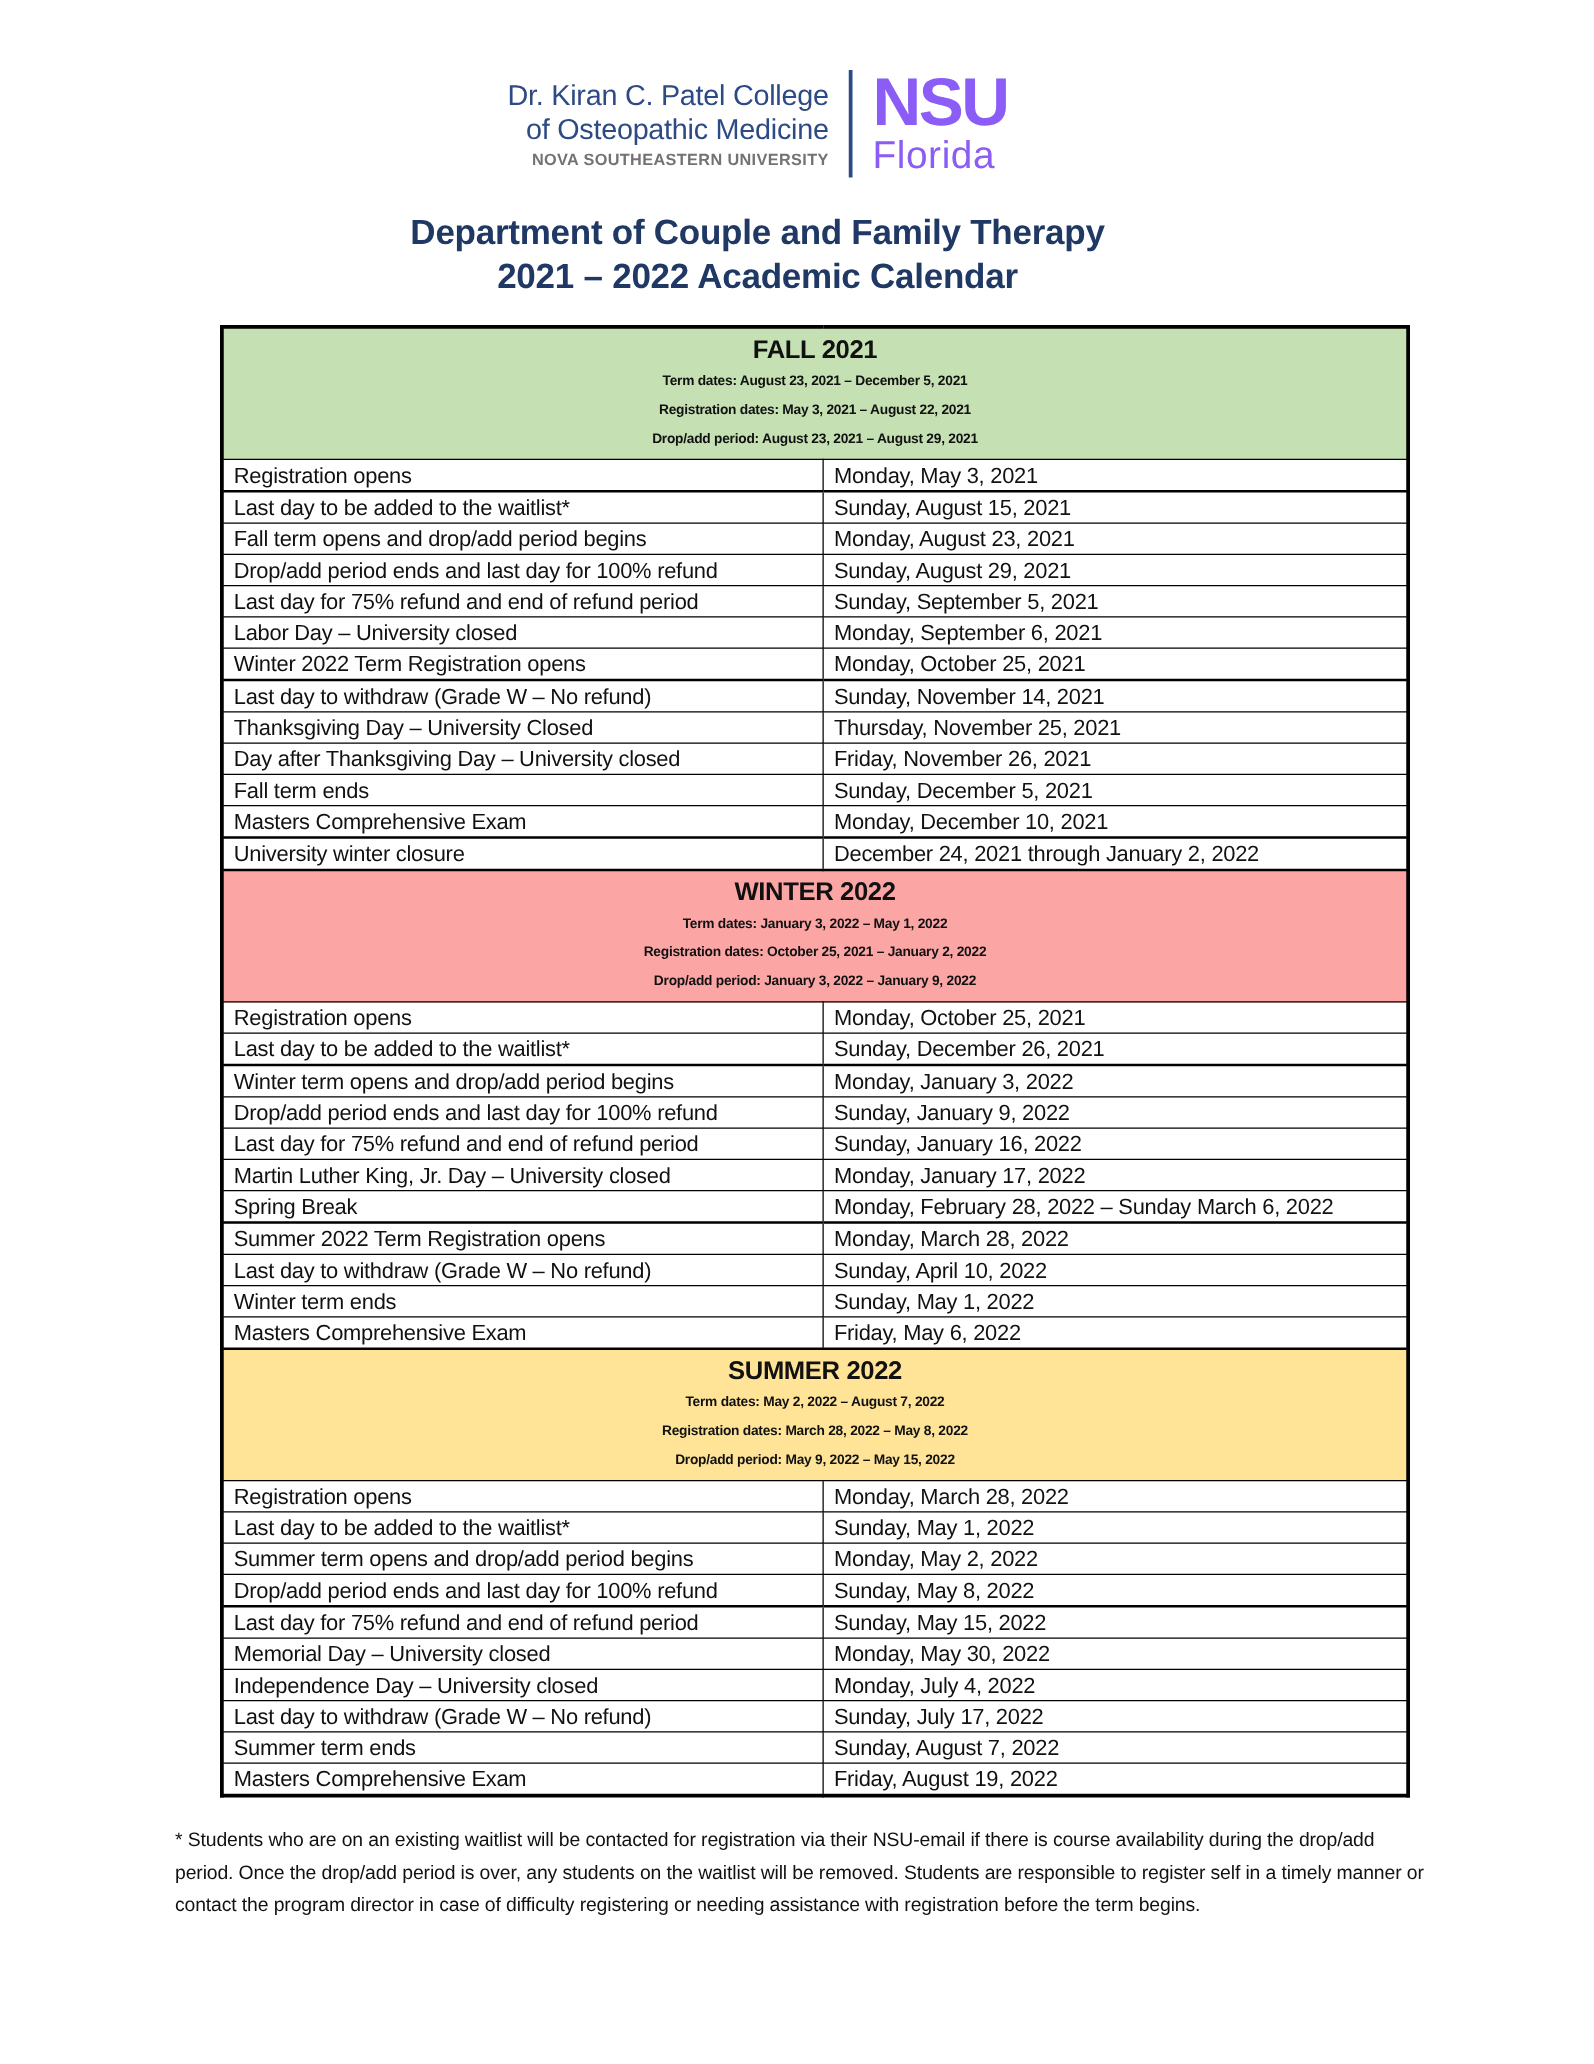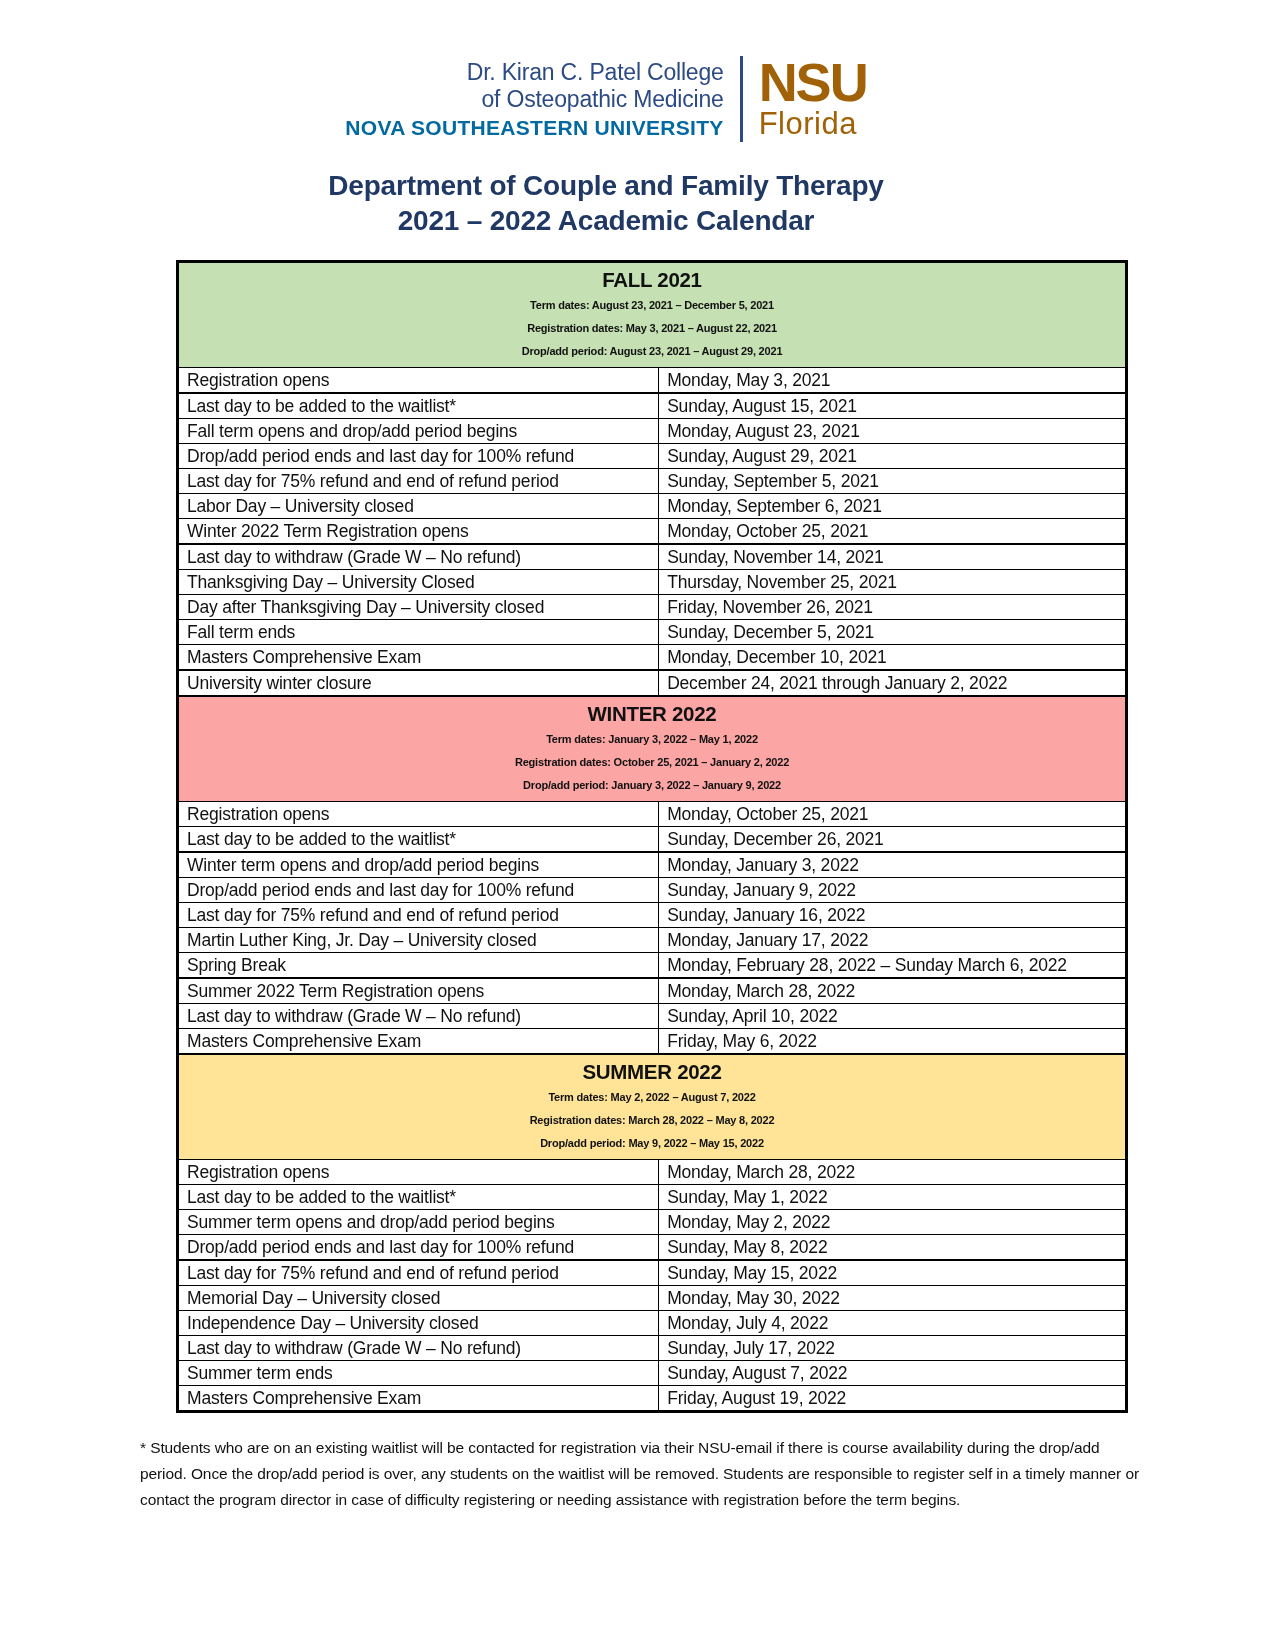--- a/index.html
+++ b/index.html
@@ -21,33 +21,33 @@
     justify-content: center;
     align-items: center;
   }
   .college-text {
     text-align: right;
     color: #2c4a84;
     letter-spacing: -0.2px;
   }
   .college-line { font-size: 23px; line-height: 27px; }
   .college-univ {
-    font-size: 21px;
+    font-size: 13px;
     font-weight: bold;
     letter-spacing: 0.3px;
-    color: #0369a1;
+    color: #737373;
     margin-top: 3px;
   }
   .logo-divider {
     width: 3px;
     height: 86px;
     background: #2c4a84;
     margin: 0 16px;
   }
-  .nsu-block { color: #a16207; }
+  .nsu-block { color: #8b5cf6; }
   .nsu-acronym {
     font-size: 54px;
     line-height: 50px;
     font-weight: 800;
     letter-spacing: -2px;
   }
   .nsu-region {
     font-size: 31px;
     line-height: 34px;
     font-weight: 400;
@@ -247,20 +247,24 @@
           </tr>
           <tr>
             <td class="event-cell">Summer 2022 Term Registration opens</td>
             <td class="date-cell">Monday, March 28, 2022</td>
           </tr>
           <tr>
             <td class="event-cell">Last day to withdraw (Grade W – No refund)</td>
             <td class="date-cell">Sunday, April 10, 2022</td>
           </tr>
           <tr>
+            <td class="event-cell">Winter term ends</td>
+            <td class="date-cell">Sunday, May 1, 2022</td>
+          </tr>
+          <tr>
             <td class="event-cell">Masters Comprehensive Exam</td>
             <td class="date-cell">Friday, May 6, 2022</td>
           </tr>
         </tbody>
         <tbody>
           <tr>
             <td class="section-header" colspan="2" style="background: rgb(255, 228, 152);">
               <div class="section-title">SUMMER 2022</div>
               <div class="section-subtitle">Term dates: May 2, 2022 – August 7, 2022</div>
               <div class="section-subtitle">Registration dates: March 28, 2022 – May 8, 2022</div>

